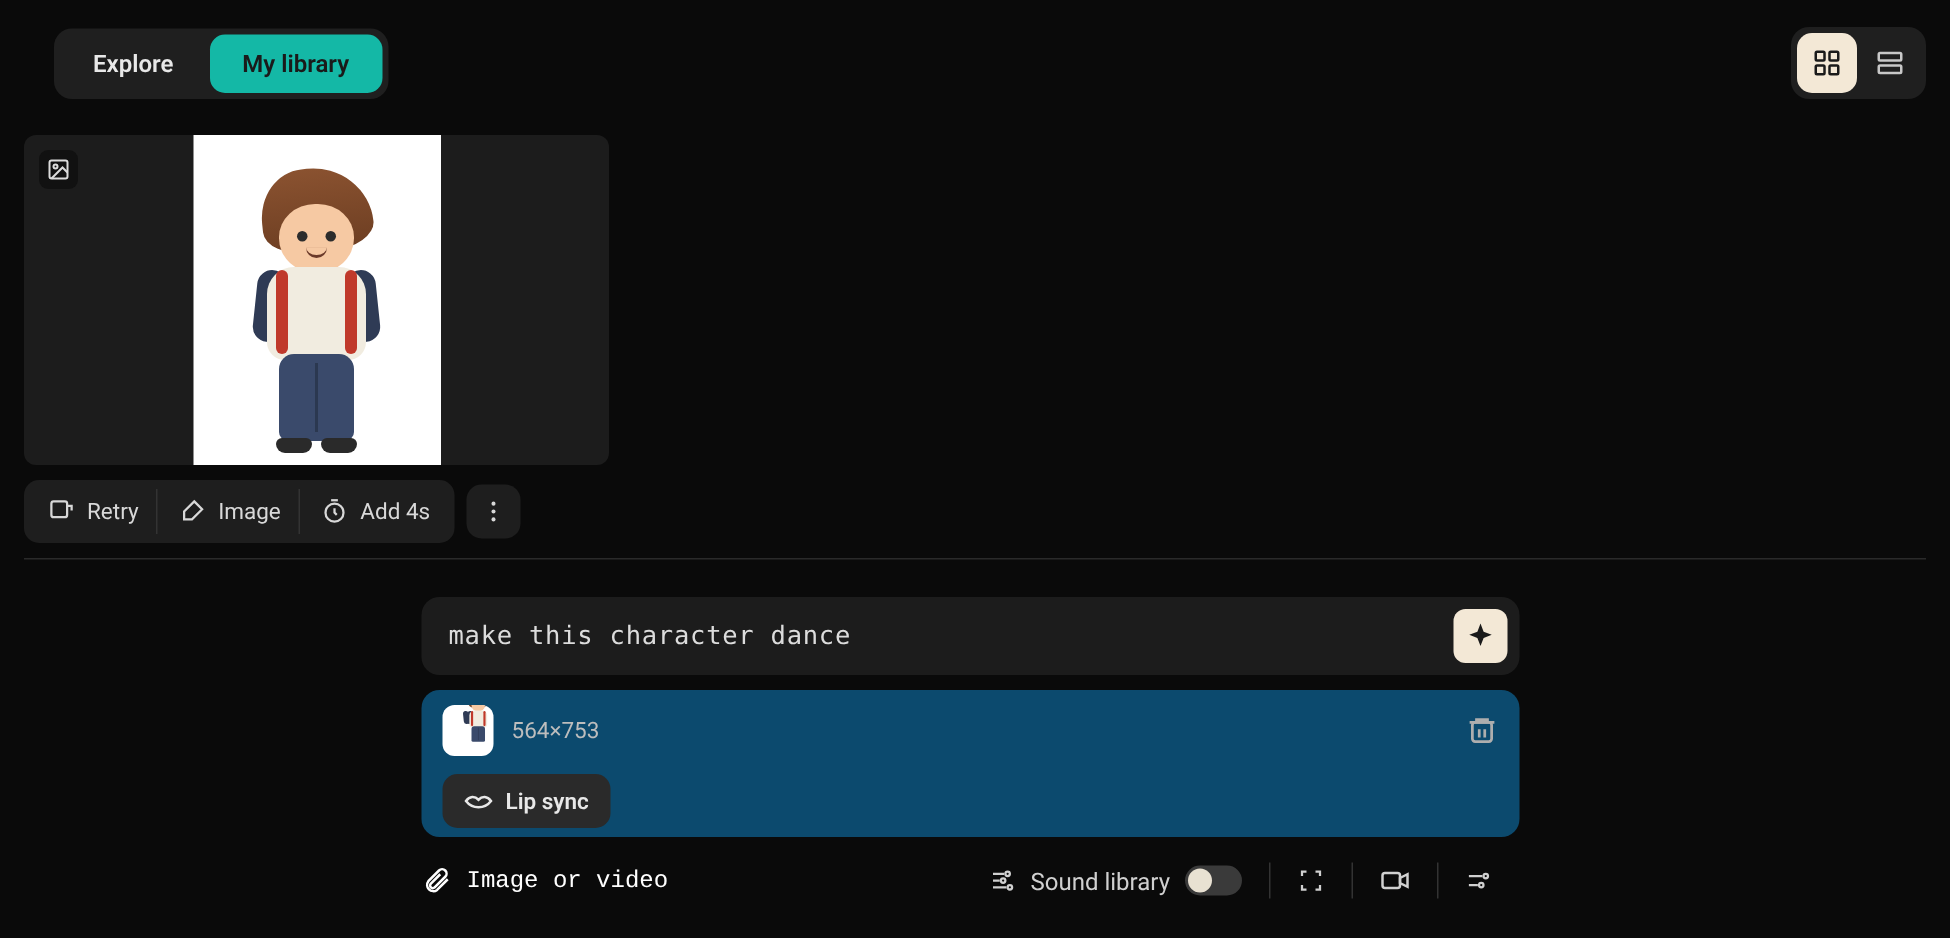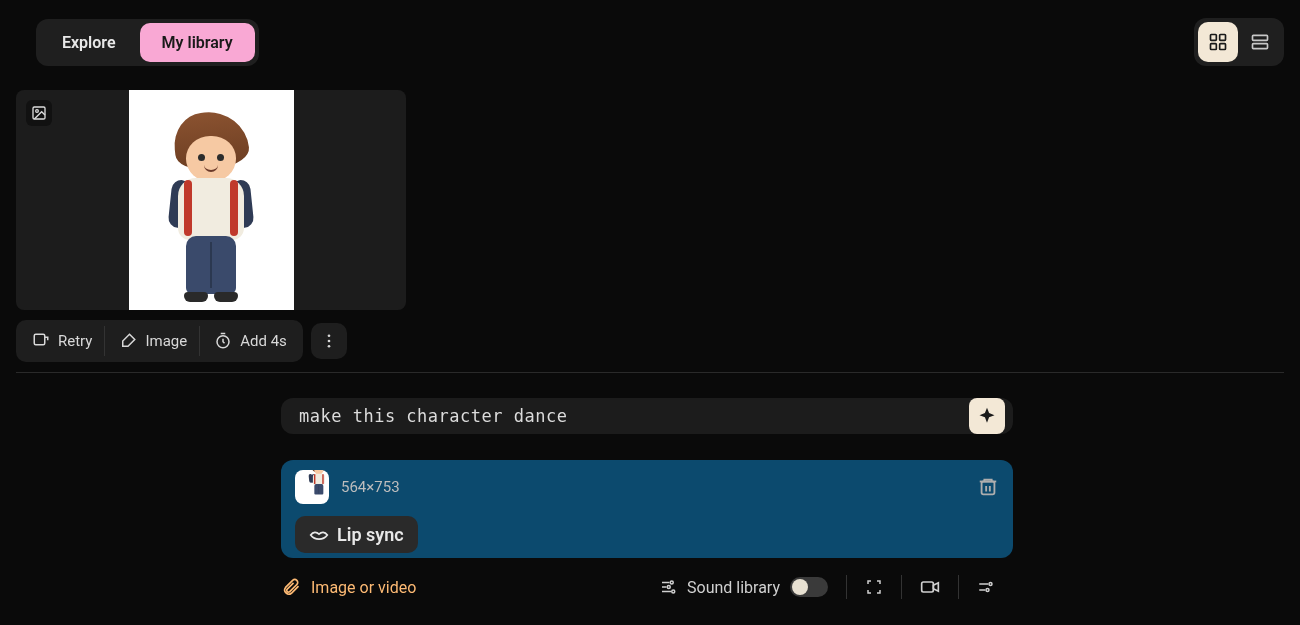--- a/index.html
+++ b/index.html
@@ -33,21 +33,21 @@
   }
   .tab {
     padding: 10px 22px;
     border-radius: 10px;
     font-size: 16px;
     font-weight: 600;
     cursor: pointer;
     color: #e8e8e8;
   }
   .tab.active {
-    background: #f9a8d4;
+    background: #14b8a6;
     color: #1a1a1a;
   }
   .view-group {
     background: #1f1f1f;
     border-radius: 12px;
     padding: 4px;
     display: flex;
     gap: 2px;
   }
   .view-btn {
@@ -172,21 +172,21 @@
   .divider{
     position:absolute;
     top:372px; left:16px; right:16px;
     height:1px; background:#2a2a2a;
   }
 
   
   .prompt-box{
     position:absolute;
     top:398px; left:281px;
-    width:732px; height:36px;
+    width:732px; height:52px;
     background:#1c1c1c;
     border-radius:12px;
     display:flex;align-items:center;
     padding:0 8px 0 18px;
   }
   .prompt-text{
     flex:1;
     font-family: ui-monospace, Menlo, Consolas, monospace;
     font-size:17px;
     letter-spacing:0.5px;
@@ -220,33 +220,33 @@
   .dims{color:#bdbdbd;font-size:15px;}
   .trash{
     margin-left:auto;color:#aeaeae;cursor:pointer;
     width:22px;height:22px;
   }
   .lipsync{
     margin-top:12px;
     display:inline-flex;align-items:center;gap:8px;
     background:#2a2a2a;border-radius:10px;
     padding:8px 14px;
-    font-size:18px;font-weight:600;color:#e8e8e8;
+    font-size:15px;font-weight:600;color:#e8e8e8;
     cursor:pointer;
   }
 
   
   .bottombar{
     position:absolute;
     top:575px; left:281px; width:732px;
     display:flex;align-items:center;
   }
   .attach-link{
     display:flex;align-items:center;gap:10px;
-    color:#fdba74;font-size:16px;cursor:pointer;
+    color:#ffffff;font-size:16px;cursor:pointer;font-family:Liberation Mono, monospace;
   }
   .right-tools{
     margin-left:auto;display:flex;align-items:center;gap:0;
   }
   .tool{
     display:flex;align-items:center;gap:10px;
     padding:0 18px;color:#d0d0d0;cursor:pointer;
     border-left:1px solid #333;height:24px;
   }
   .tool.first{border-left:none;}

